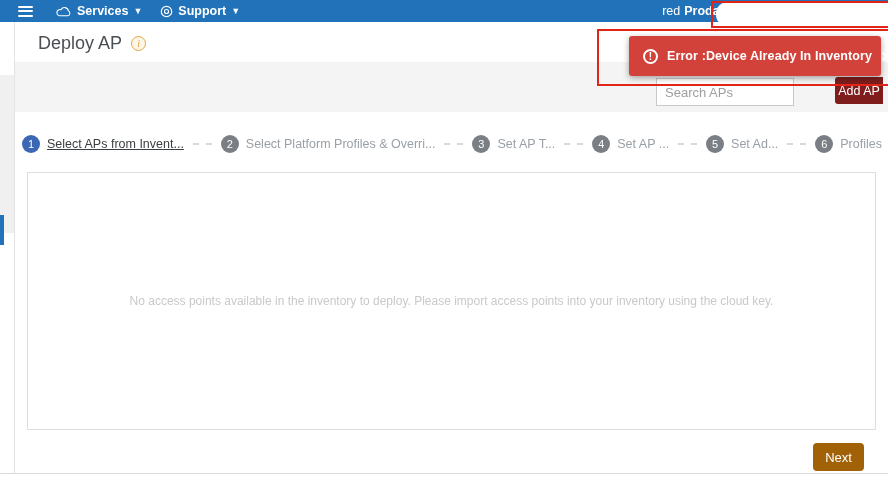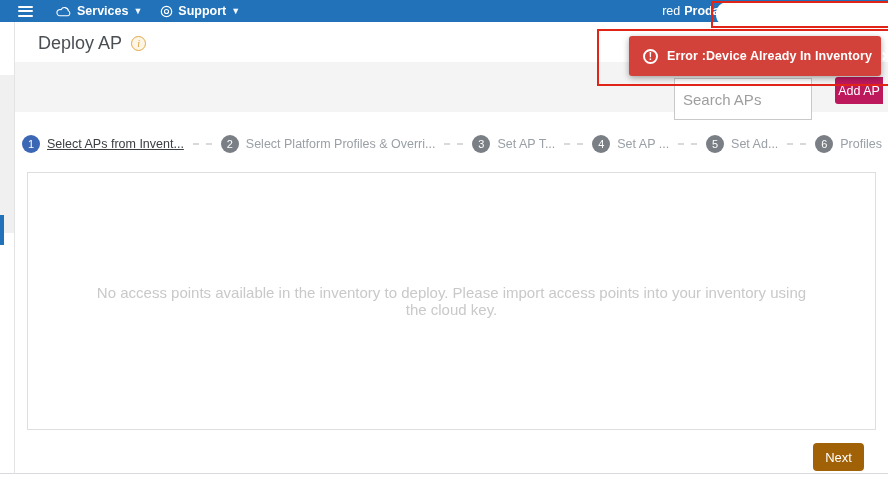--- a/index.html
+++ b/index.html
@@ -42,43 +42,43 @@
 
   
   .title-row { position:absolute; left:38px; top:33px; display:flex; align-items:center; gap:9px; z-index:1; }
   .page-title { font-size:18px; color:#4a4f54; font-weight:500; }
   .info-icon { width:15px; height:15px; border:1px solid #e3a844; border-radius:50%; background:#fdf6e6;
                color:#e0a13c; font-size:10px; font-style:italic; font-family:"Liberation Serif", serif;
                display:flex; align-items:center; justify-content:center; }
 
   
   .toolbar-band { position:absolute; left:15px; top:62px; width:873px; height:50px; background:#f4f4f4; z-index:1; }
-  .search-input { position:absolute; left:674px; top:78px; width:138px; height:42px; border:1px solid #c9c9c9;
-                  background:#fff; font-size:15px; color:#6f6f6f; padding:0 8px; outline:none; z-index:3;
+  .search-input { position:absolute; left:656px; top:78px; width:138px; height:28px; border:1px solid #c9c9c9;
+                  background:#fff; font-size:13px; color:#6f6f6f; padding:0 8px; outline:none; z-index:3;
                   font-family:"Liberation Sans", sans-serif; }
   .search-input::placeholder { color:#9e9e9e; }
-  .add-ap-btn { position:absolute; left:835px; top:77px; width:48px; height:27px; background:#be185d; color:#fff;
+  .add-ap-btn { position:absolute; left:835px; top:77px; width:48px; height:27px; background:#7f1d1d; color:#fff;
                 border:none; border-radius:3px 0 0 3px; font-size:12.5px; cursor:pointer; z-index:3;
                 font-family:"Liberation Sans", sans-serif; }
 
   
   .stepper { position:absolute; left:22px; top:134px; width:860px; height:20px;
              display:flex; align-items:center; z-index:1; }
   .step { display:flex; align-items:center; gap:7px; flex:0 0 auto; }
   .step-num { width:18px; height:18px; border-radius:50%; background:#7a7f85; color:#fff; font-size:11px;
               display:flex; align-items:center; justify-content:center; flex:0 0 auto; }
   .step.active .step-num { background:#3b67b5; }
   .step-label { font-size:12.5px; color:#9aa0a6; white-space:nowrap; }
   .step.active .step-label { color:#3c4043;text-decoration:underline; }
   .connector { flex:1 1 auto; min-width:16px; border-top:2px dashed #d9d9d9; margin:0 9px; height:0; }
 
   
   .panel { position:absolute; left:27px; top:172px; width:849px; height:258px; background:#fff;
            border:1px solid #dedede; display:flex; align-items:center; justify-content:center; z-index:1; }
-  .empty-message { color:#c9c9c9; font-size:15px; text-align:center; padding:0 60px; }
+  .empty-message { color:#c9c9c9; font-size:12px; text-align:center; padding:0 60px; }
 
   
   .next-btn { position:absolute; left:813px; top:443px; width:51px; height:28px; background:#a16207; color:#fff;
               border:none; border-radius:4px; font-size:13px; cursor:pointer; z-index:1;
               font-family:"Liberation Sans", sans-serif; }
   .bottom-line { position:absolute; left:0; top:473px; width:888px; height:1px; background:#d7d9dd; z-index:1; }
 
   
   .left-strip-gray { position:absolute; left:0; top:75px; width:14px; height:158px; background:#f0f0f0; z-index:1; }
   .left-strip-border { position:absolute; left:14px; top:22px; width:1px; height:452px; background:#e3e3e3; z-index:1; }

